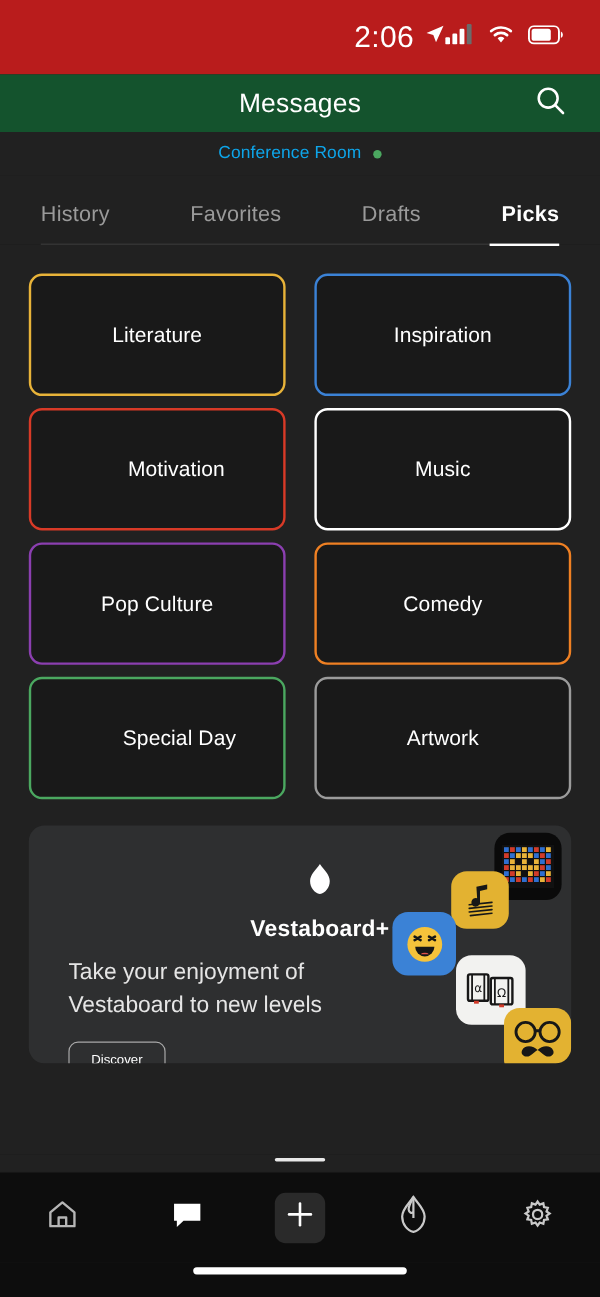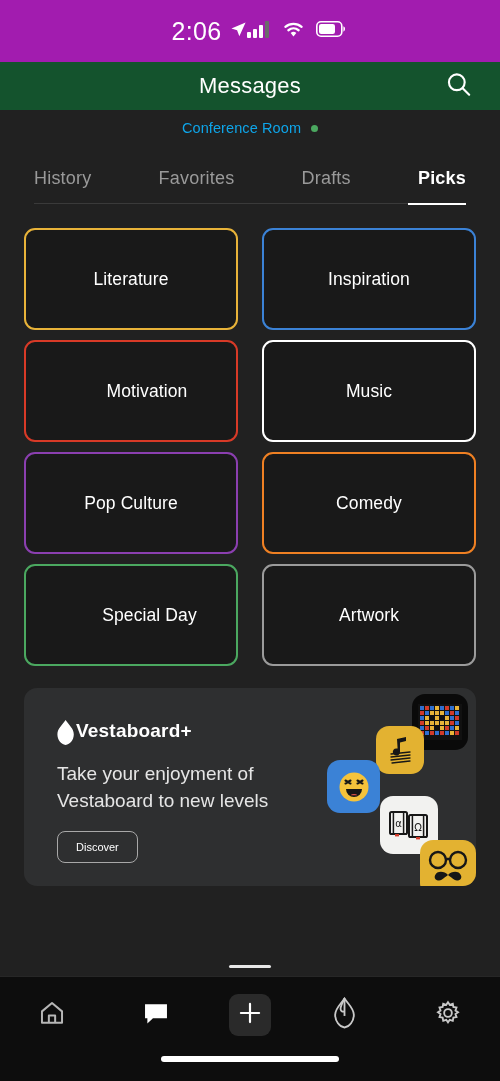--- a/index.html
+++ b/index.html
@@ -6,22 +6,22 @@
   html, body {
     width: 500px; height: 1081px;
     background: #000;
     font-family: "Liberation Sans", sans-serif;
     overflow: hidden;
   }
   .phone { position: relative; width: 500px; height: 1081px; background: #1c1c1c; display: flex; flex-direction: column; }
 
   
   .statusbar {
-    height: 62px; background: #a21caf;
-    display: flex; align-items: center; justify-content: center;
+    height: 62px; background: #b91c1c;
+    display: flex; align-items: center; justify-content: flex-end;
     padding: 0 30px 0 48px; flex: 0 0 auto;
   }
   .sb-left { display: flex; align-items: center; gap: 9px; }
   .sb-time { color: #fff; font-size: 25px; font-weight: 500; letter-spacing: .3px; }
   .sb-right { display: flex; align-items: center; gap: 11px; }
 
   
   .header {
     height: 48px; background: #14532d; position: relative;
     display: flex; align-items: center; justify-content: center; flex: 0 0 auto;
@@ -56,21 +56,21 @@
     cursor: pointer;
   }
   .cat-label { color: #fff; font-size: 17.5px; letter-spacing: .1px; }
 
   
   .promo {
     margin-top: 22px; height: 198px; border-radius: 13px;
     background: #2e2f30; position: relative; overflow: hidden;
   }
   .promo-body { padding: 32px 0 0 33px; position: relative; z-index: 2; }
-  .promo-brandrow { display: flex; gap: 2px; }
+  .promo-brandrow { display: flex; align-items: center; gap: 14px; flex-direction: column; }
   .promo-brand { color: #fff; font-size: 19px; font-weight: 700; letter-spacing: .2px; }
   .promo-desc { color: #e5e5e5; font-size: 19px; line-height: 1.42; margin-top: 12px; max-width: 230px; }
   .promo-btn {
     margin-top: 16px; display: inline-block;
     border: 1px solid #a8a8a8; border-radius: 8px;
     color: #fff; font-size: 11px; padding: 9px 18px; background: transparent; cursor: pointer;
   }
   .promo-art { position: absolute; right: 0px; top: 0px; width: 160px; height: 198px; z-index: 1; }
   .tile { position: absolute; border-radius: 13px; display: flex; align-items: center; justify-content: center; overflow: hidden; }
 

